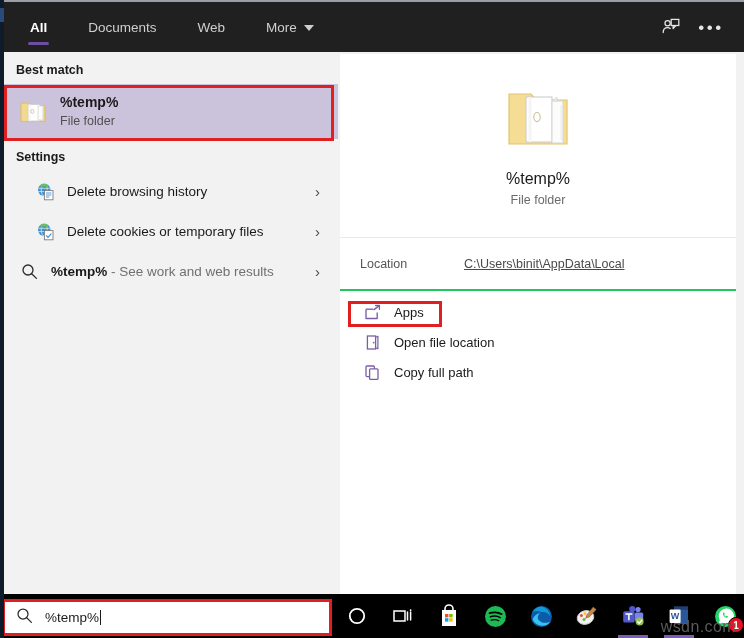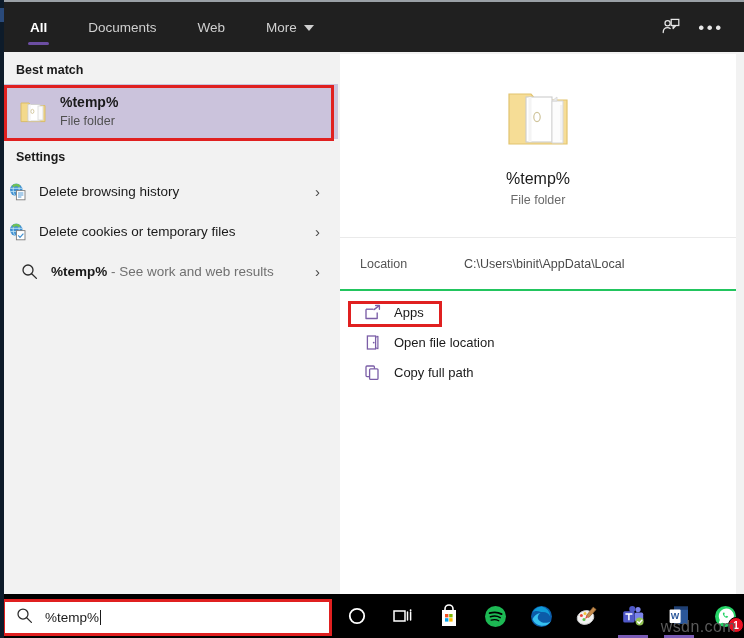--- a/index.html
+++ b/index.html
@@ -83,21 +83,21 @@
     height: 55px; padding-left: 12px; cursor: default;
   }
   .res-row.selected { background: #cbc3dc; }
   .res-icon { width: 34px; flex: 0 0 34px; display: flex; align-items: center; justify-content: center; }
   .res-text { padding-left: 10px; display: flex; flex-direction: column; justify-content: center; }
   .res-title { font-size: 14px; font-weight: bold; color: #1a1a1a; line-height: 1.35; }
   .res-sub { font-size: 12.5px; color: #505050; line-height: 1.45; }
 
   .setting-row {
     display: flex; align-items: center;
-    height: 40px; padding-left: 0; padding-right: 12px; cursor: default;
+    height: 40px; padding-left: 28px; padding-right: 12px; cursor: default;
   }
   .setting-icon { width: 26px; flex: 0 0 26px; display: flex; align-items: center; justify-content: center; }
   .setting-label { font-size: 13.5px; color: #1a1a1a; padding-left: 9px; }
   .chev {
     margin-left: auto; color: #4a4a4a; font-size: 15px;
     padding-right: 6px; line-height: 1;
   }
   .web-row { display: flex; align-items: center; height: 40px; padding-left: 12px; padding-right: 12px; cursor: default; }
   .web-icon { width: 26px; flex: 0 0 26px; display: flex; align-items: center; justify-content: center; }
   .web-label { font-size: 13.5px; color: #1a1a1a; padding-left: 9px; }
@@ -118,21 +118,21 @@
     display: flex; flex-direction: column; align-items: center; justify-content: center;
     border-bottom: 1px solid #eaeaea;
   }
   .hero-title { font-size: 16px; color: #1a1a1a; margin-top: 14px; }
   .hero-sub { font-size: 12.5px; color: #6a6a6a; margin-top: 5px; }
   .loc-row {
     height: 53px; display: flex; align-items: center;
     padding-left: 20px; border-bottom: 2px solid #22c55e;
   }
   .loc-label { font-size: 12.5px; color: #555; width: 104px; flex: 0 0 104px; }
-  .loc-value { font-size: 12.5px; color: #4a4a4a; cursor: default; }
+  .loc-value { font-size: 12.5px; color: #4a4a4a; text-decoration: underline; cursor: default; }
   .actions { padding-top: 6px; }
   .act-row {
     display: flex; align-items: center; height: 30px;
     padding-left: 20px; cursor: default;
   }
   .act-icon { width: 24px; flex: 0 0 24px; display: flex; align-items: center; justify-content: center; }
   .act-label { font-size: 13px; color: #1a1a1a; padding-left: 10px; }
 
   
   .taskbar {

